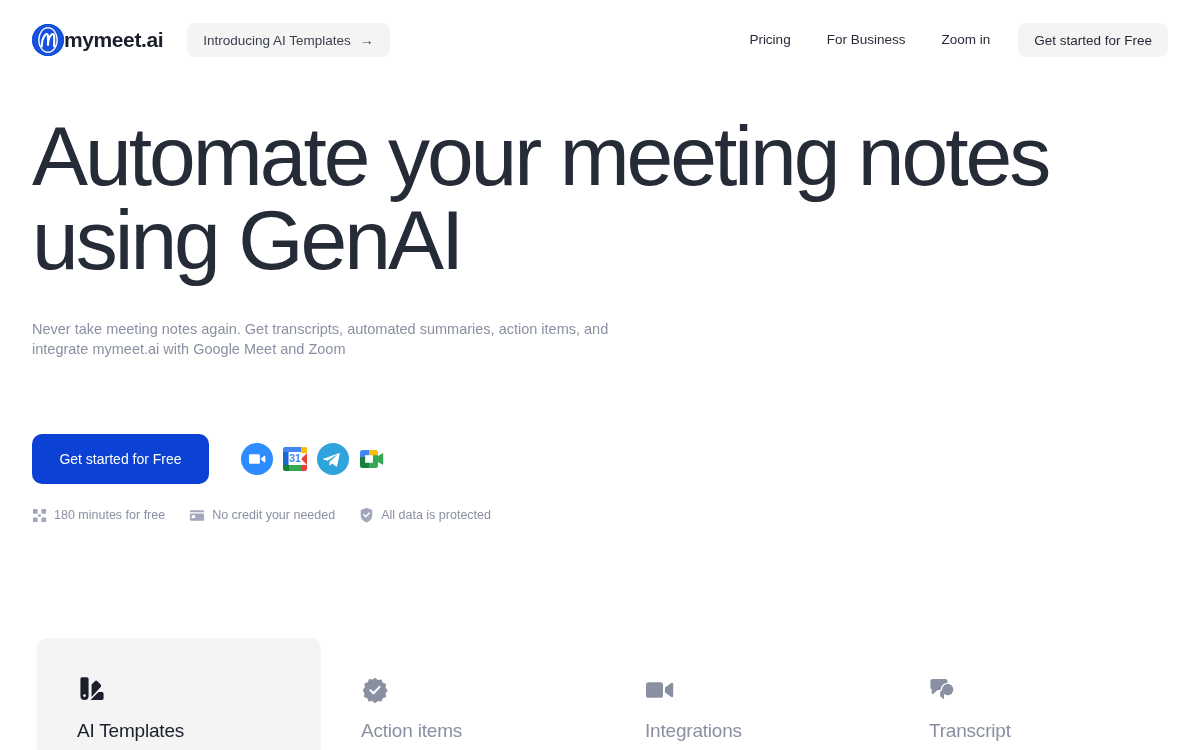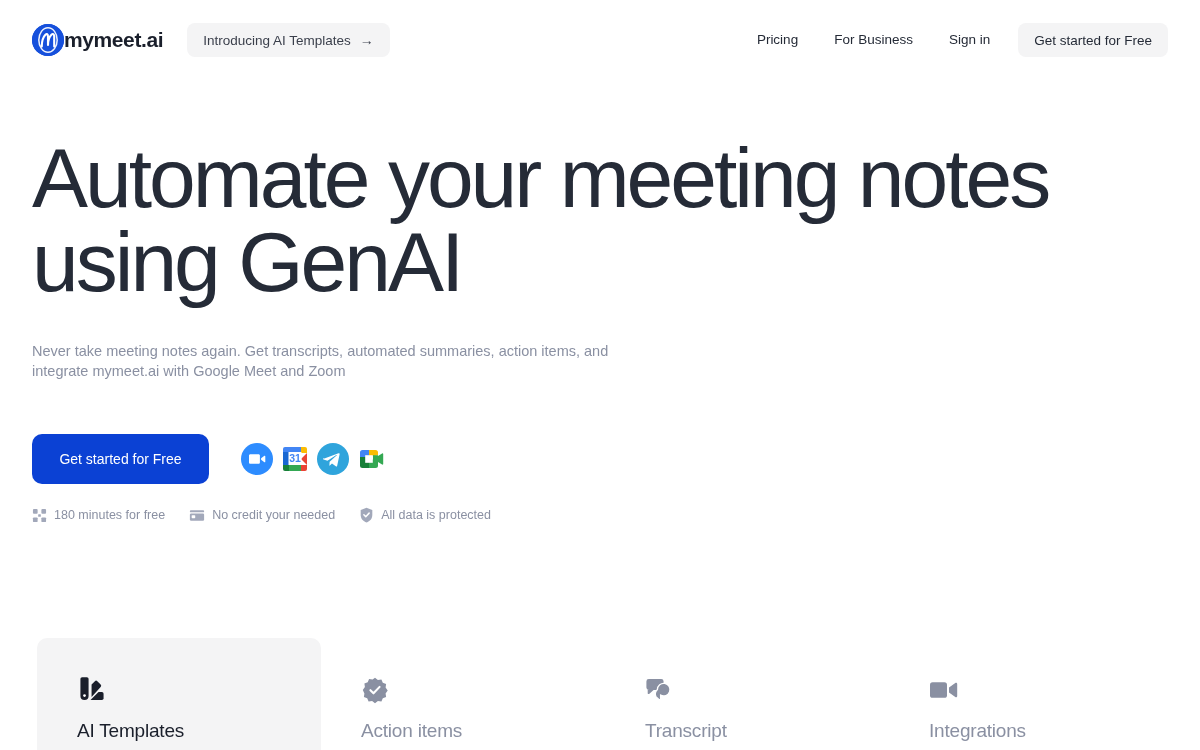--- a/index.html
+++ b/index.html
@@ -107,21 +107,21 @@
     color: #252B37;
     white-space: nowrap;
     cursor: pointer;
     border: none;
     font-family: inherit;
   }
 
   
   .hero {
     position: absolute;
-    top: 136px;
+    top: 114px;
     left: 32px;
     width: 1100px;
   }
 
   .hero-title {
     font-size: 84px;
     line-height: 1.0;
     font-weight: 400;
     letter-spacing: -3px;
     color: #252B37;
@@ -261,21 +261,21 @@
     </a>
 
     <button class="nav-pill">
       <span>Introducing AI Templates</span>
       <span class="arrow">→</span>
     </button>
 
     <div class="nav-right">
       <a class="nav-link" href="#">Pricing</a>
       <a class="nav-link" href="#">For Business</a>
-      <a class="nav-link" href="#">Sign in</a>
+      <a class="nav-link" href="#">Zoom in</a>
       <button class="nav-cta">Get started for Free</button>
     </div>
   </div>
 
   <div class="hero">
     <h1 class="hero-title">Automate your meeting notes using GenAI</h1>
     <p class="hero-sub">Never take meeting notes again. Get transcripts, automated summaries, action items, and integrate mymeet.ai with Google Meet and Zoom</p>
   </div>
 
   <div class="cta-row">
@@ -377,33 +377,33 @@
         <svg width="28" height="28" viewBox="0 0 28 28" fill="none">
           <path d="M14 1.8l2.9 2.1 3.5-0.5 1.4 3.3 3.3 1.4-0.5 3.5 2.1 2.9-2.1 2.9 0.5 3.5-3.3 1.4-1.4 3.3-3.5-0.5-2.9 2.1-2.9-2.1-3.5 0.5-1.4-3.3-3.3-1.4 0.5-3.5L1.8 14l2.1-2.9-0.5-3.5 3.3-1.4 1.4-3.3 3.5 0.5L14 1.8z" fill="#8A90A2"></path>
           <path d="M9.4 14.2l3.1 3.1 6.1-6.4" stroke="#ffffff" stroke-width="2.1" fill="none" stroke-linecap="round" stroke-linejoin="round"></path>
         </svg>
       </span>
       <span class="tab-label">Action items</span>
     </button>
 
     <button class="tab">
       <span class="tab-icon">
+        <svg width="30" height="22" viewBox="0 0 30 22" fill="none">
+          <rect x="1" y="3.2" width="17" height="15.6" rx="2.6" fill="#8A90A2"></rect>
+          <path d="M20 8.6l6.3-4.6c0.8-0.6 1.9 0 1.9 1v12c0 1-1.1 1.6-1.9 1l-6.3-4.6V8.6z" fill="#8A90A2"></path>
+        </svg>
+      </span>
+      <span class="tab-label">Integrations</span>
+    </button>
+
+    <button class="tab">
+      <span class="tab-icon">
         <svg width="30" height="26" viewBox="0 0 30 26" fill="none">
           <path d="M1.4 4.4A2.4 2.4 0 0 1 3.8 2h12.4a2.4 2.4 0 0 1 2.4 2.4v6.2a2.4 2.4 0 0 1-2.4 2.4H8.6l-4.5 3.9c-0.6 0.5-1.4 0.1-1.4-0.7v-3.2H3.8a2.4 2.4 0 0 1-2.4-2.4V4.4z" fill="#8A90A2"></path>
           <path d="M12.4 12.6a6.3 6.3 0 1 1 3.2 5.5v3.6c0 0.9-1 1.3-1.7 0.7l-3-2.7a6.3 6.3 0 0 1 1.5-7.1z" fill="#8A90A2" stroke="#ffffff" stroke-width="1.3"></path>
         </svg>
       </span>
       <span class="tab-label">Transcript</span>
     </button>
 
-    <button class="tab">
-      <span class="tab-icon">
-        <svg width="30" height="22" viewBox="0 0 30 22" fill="none">
-          <rect x="1" y="3.2" width="17" height="15.6" rx="2.6" fill="#8A90A2"></rect>
-          <path d="M20 8.6l6.3-4.6c0.8-0.6 1.9 0 1.9 1v12c0 1-1.1 1.6-1.9 1l-6.3-4.6V8.6z" fill="#8A90A2"></path>
-        </svg>
-      </span>
-      <span class="tab-label">Integrations</span>
-    </button>
-
   </div>
 
 </div>
 
 </body></html>

